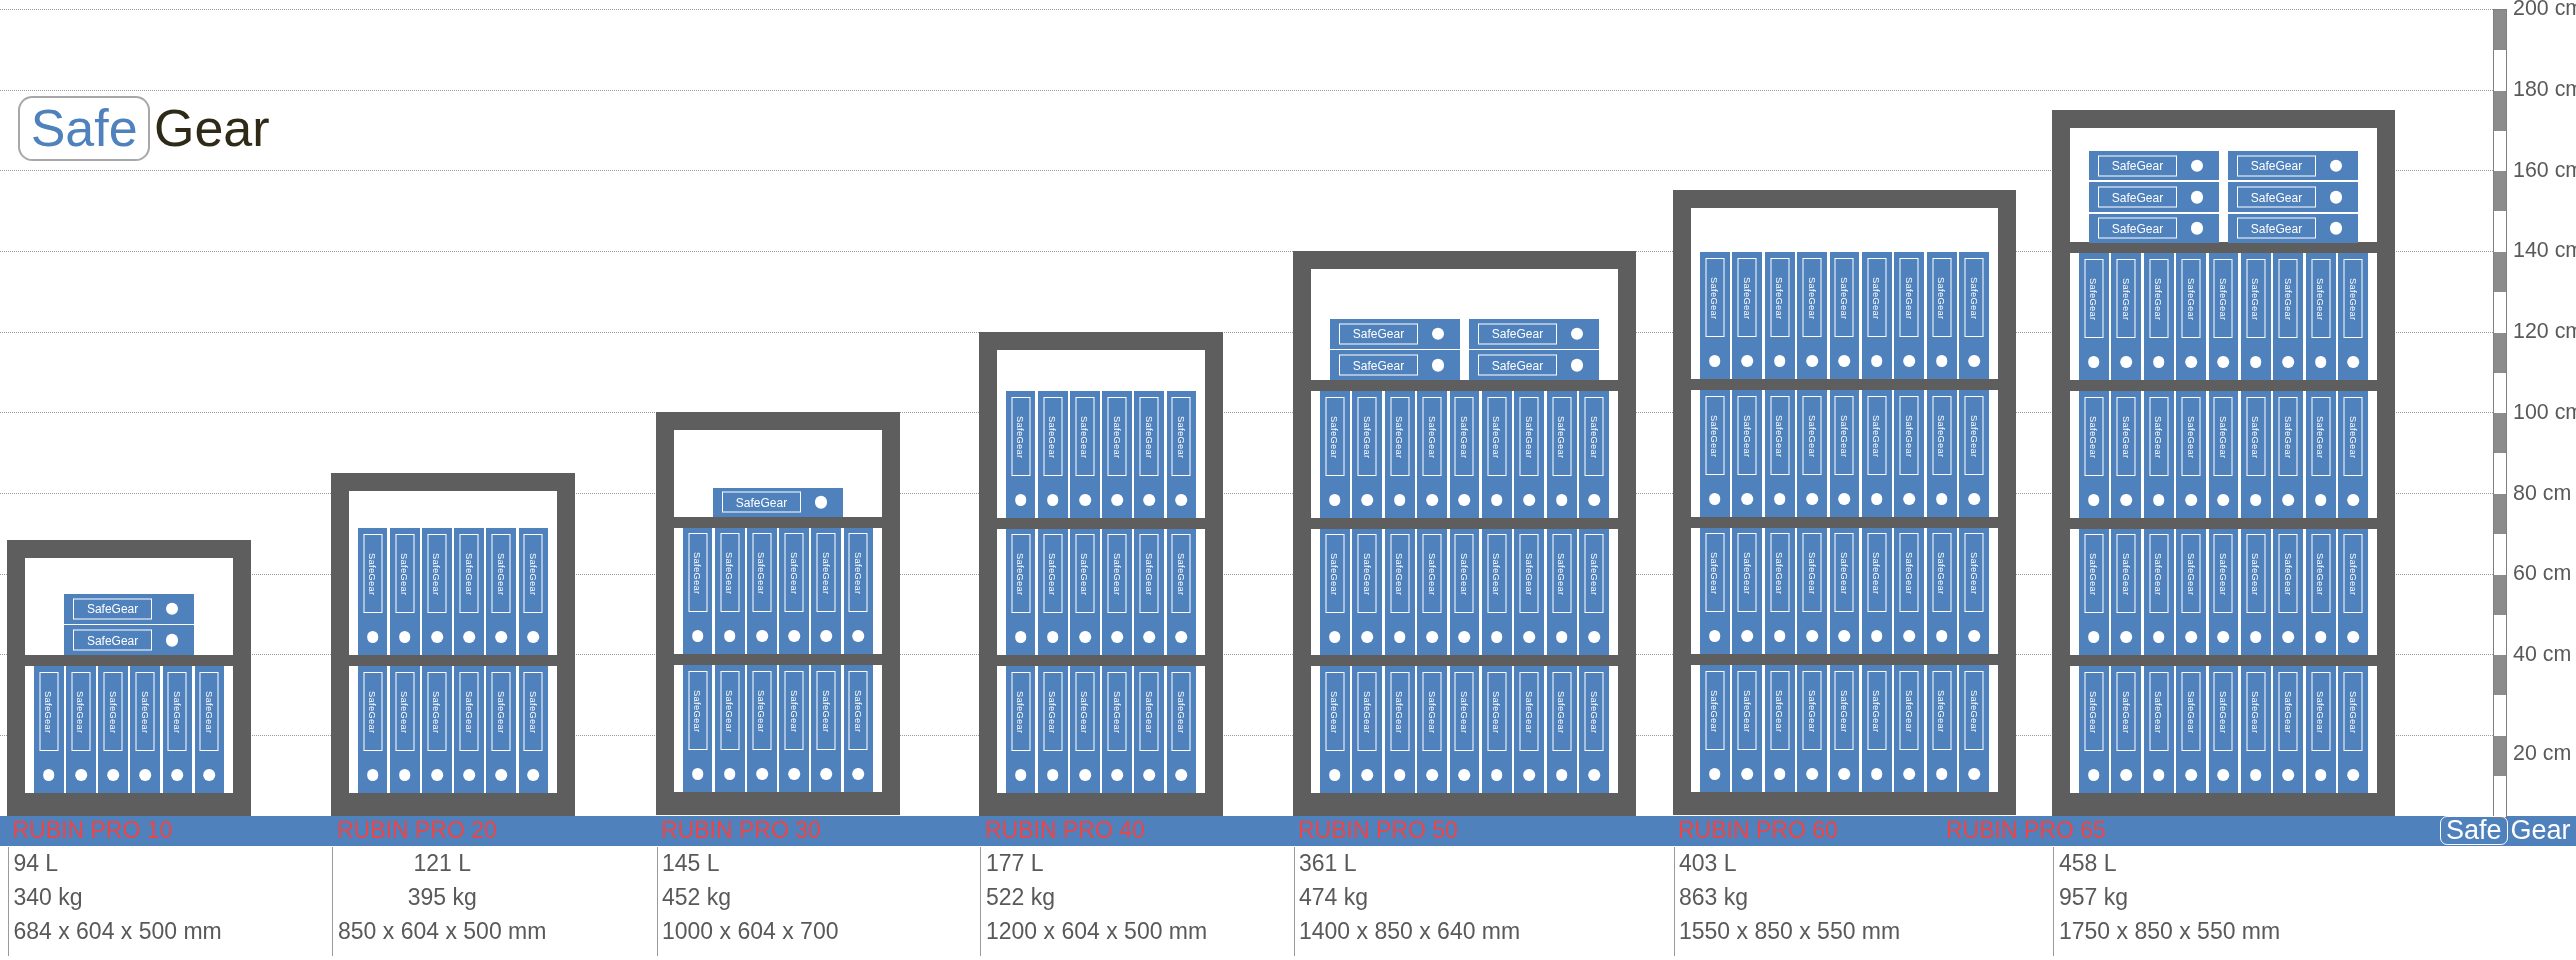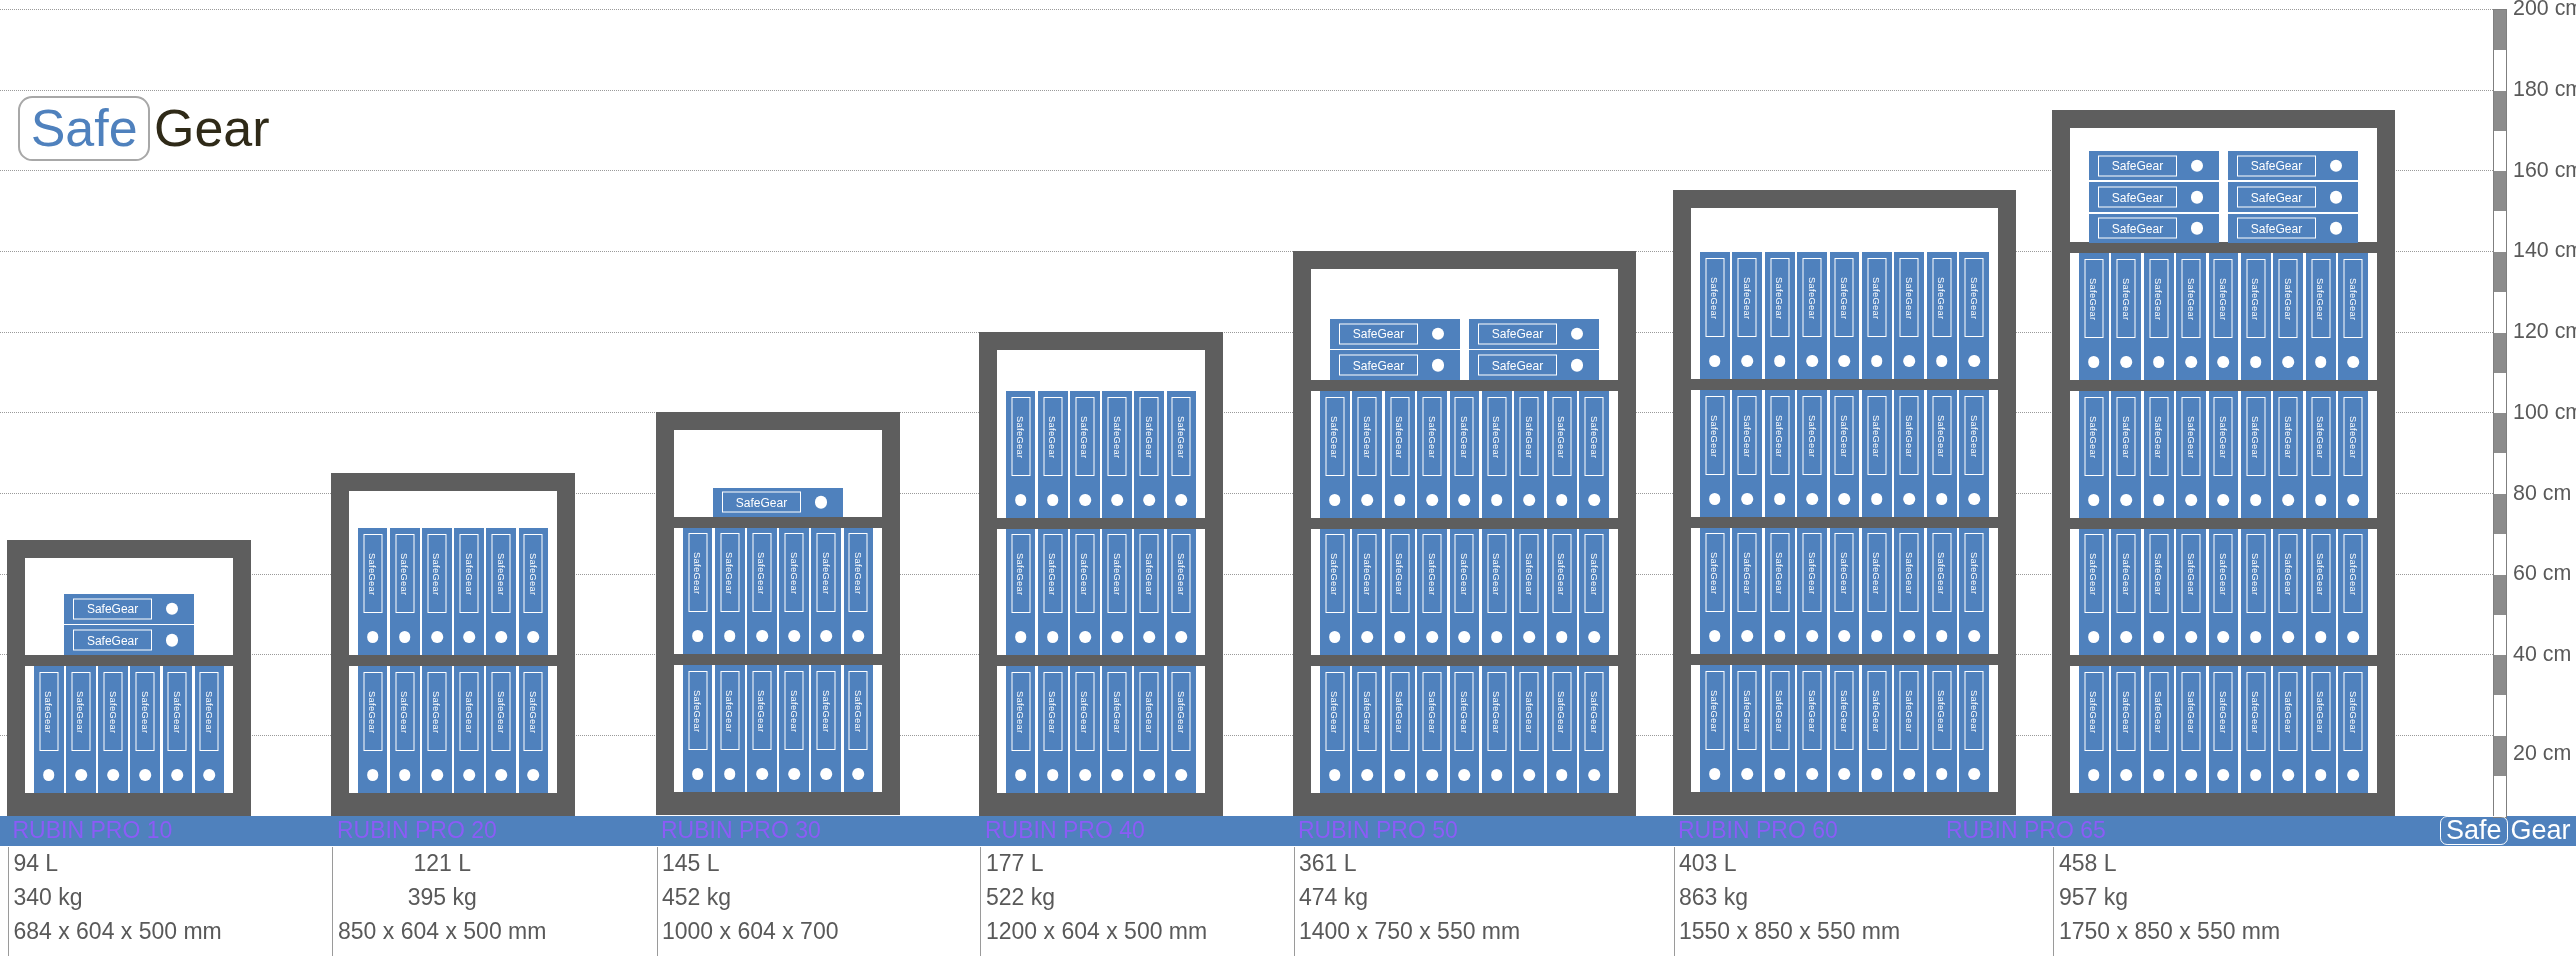--- a/index.html
+++ b/index.html
@@ -22,21 +22,21 @@
   .vdot{position:absolute;left:50%;transform:translateX(-50%);bottom:12.5px;width:11.6px;height:11.6px;border-radius:50%;background:#fff;}
   .frow{position:absolute;left:0;right:0;display:flex;justify-content:center;gap:9px;}
   .fstack{display:flex;flex-direction:column;gap:1.8px;}
   .fbinder{position:relative;width:130px;height:29.5px;background:#4f81bd;}
   .flabel{position:absolute;left:9px;top:50%;transform:translateY(-50%);width:77px;height:19px;
           border:1.3px solid #fff;display:flex;align-items:center;justify-content:center;font-size:12px;color:#fff;white-space:nowrap;}
   .fdot{position:absolute;right:16px;top:50%;transform:translateY(-50%);width:12.5px;height:12.5px;border-radius:50%;background:#fff;}
   .shelf{position:absolute;left:0;right:0;height:10.7px;background:#5e5e5e;}
   
   #bottom-bar{position:absolute;left:0;top:816px;width:2576px;height:29.5px;background:#4f81bd;z-index:3;}
-  .bar-name{position:absolute;top:816px;height:29.5px;line-height:29.5px;color:#8b5cf6;font-size:23px;z-index:4;white-space:nowrap;}
+  .bar-name{position:absolute;top:816px;height:29.5px;line-height:29.5px;color:#ef4444;font-size:23px;z-index:4;white-space:nowrap;}
   #bar-logo{position:absolute;right:5.4px;top:816px;height:29.5px;display:flex;align-items:center;font-size:27px;color:#fff;z-index:4;}
   #bar-logo .safe-box{border:1.8px solid #fff;border-radius:7.1px;padding:0 5.4px;margin-right:2.7px;line-height:27px;}
   .spec-sep{position:absolute;top:847px;width:0.9px;height:109px;background:#9a9a9a;z-index:3;}
   .spec-block{position:absolute;top:846px;font-size:23px;line-height:34px;color:#595959;z-index:3;white-space:nowrap;}
   
   #ruler{position:absolute;background:#fff;border:0.9px solid #7f7f7f;z-index:3;}
   .ruler-band{position:absolute;left:0;right:0;background:#8c8c8c;}
   .scale-label{position:absolute;left:2513px;font-size:21.4px;line-height:25px;color:#595959;z-index:3;white-space:nowrap;}
 </style>
 </head>
@@ -1137,21 +1137,21 @@
       <div class="spec-sep" style="left: 980px;"></div>
       <div class="spec-block" style="left: 986px;">
         <div>177 L</div>
         <div>522 kg</div>
         <div>1200 x 604 x 500 mm</div>
       </div>
       <div class="spec-sep" style="left: 1294px;"></div>
       <div class="spec-block" style="left: 1299px;">
         <div>361 L</div>
         <div>474 kg</div>
-        <div>1400 x 750 x 550 mm</div>
+        <div>1400 x 850 x 640 mm</div>
       </div>
       <div class="spec-sep" style="left: 1674px;"></div>
       <div class="spec-block" style="left: 1679px;">
         <div>403 L</div>
         <div>863 kg</div>
         <div>1550 x 850 x 550 mm</div>
       </div>
       <div class="spec-sep" style="left: 2053px;"></div>
       <div class="spec-block" style="left: 2059px;">
         <div>458 L</div>

